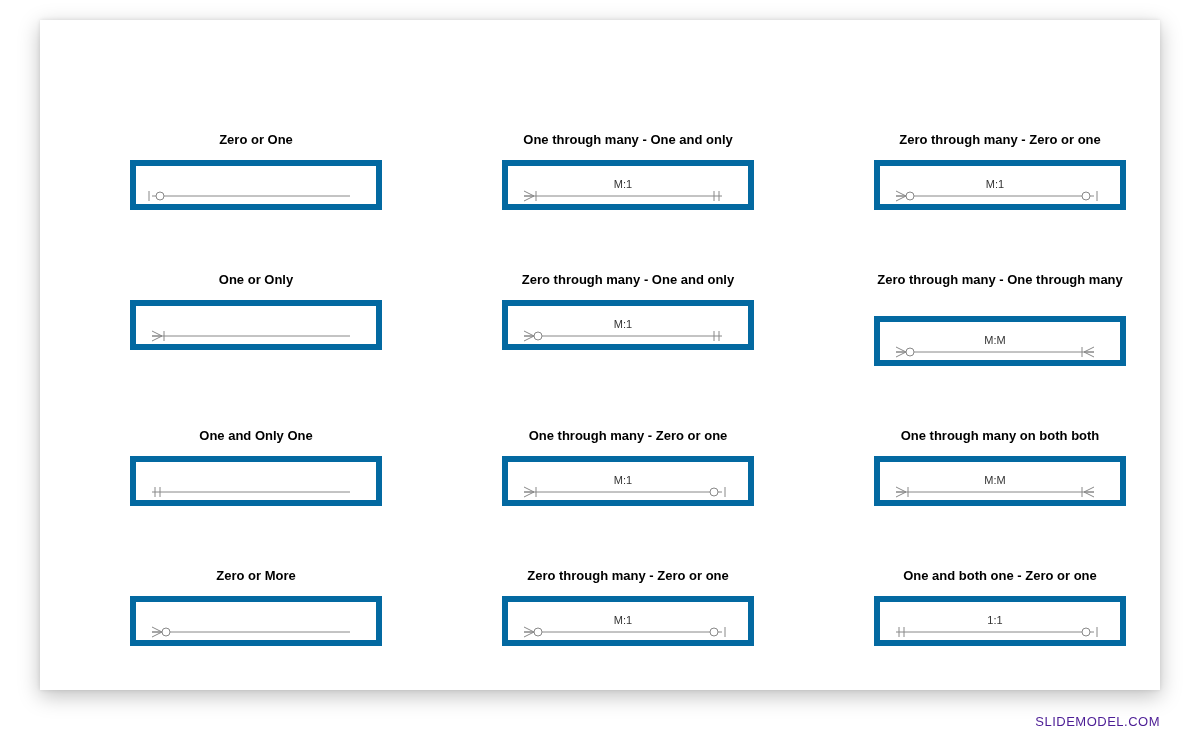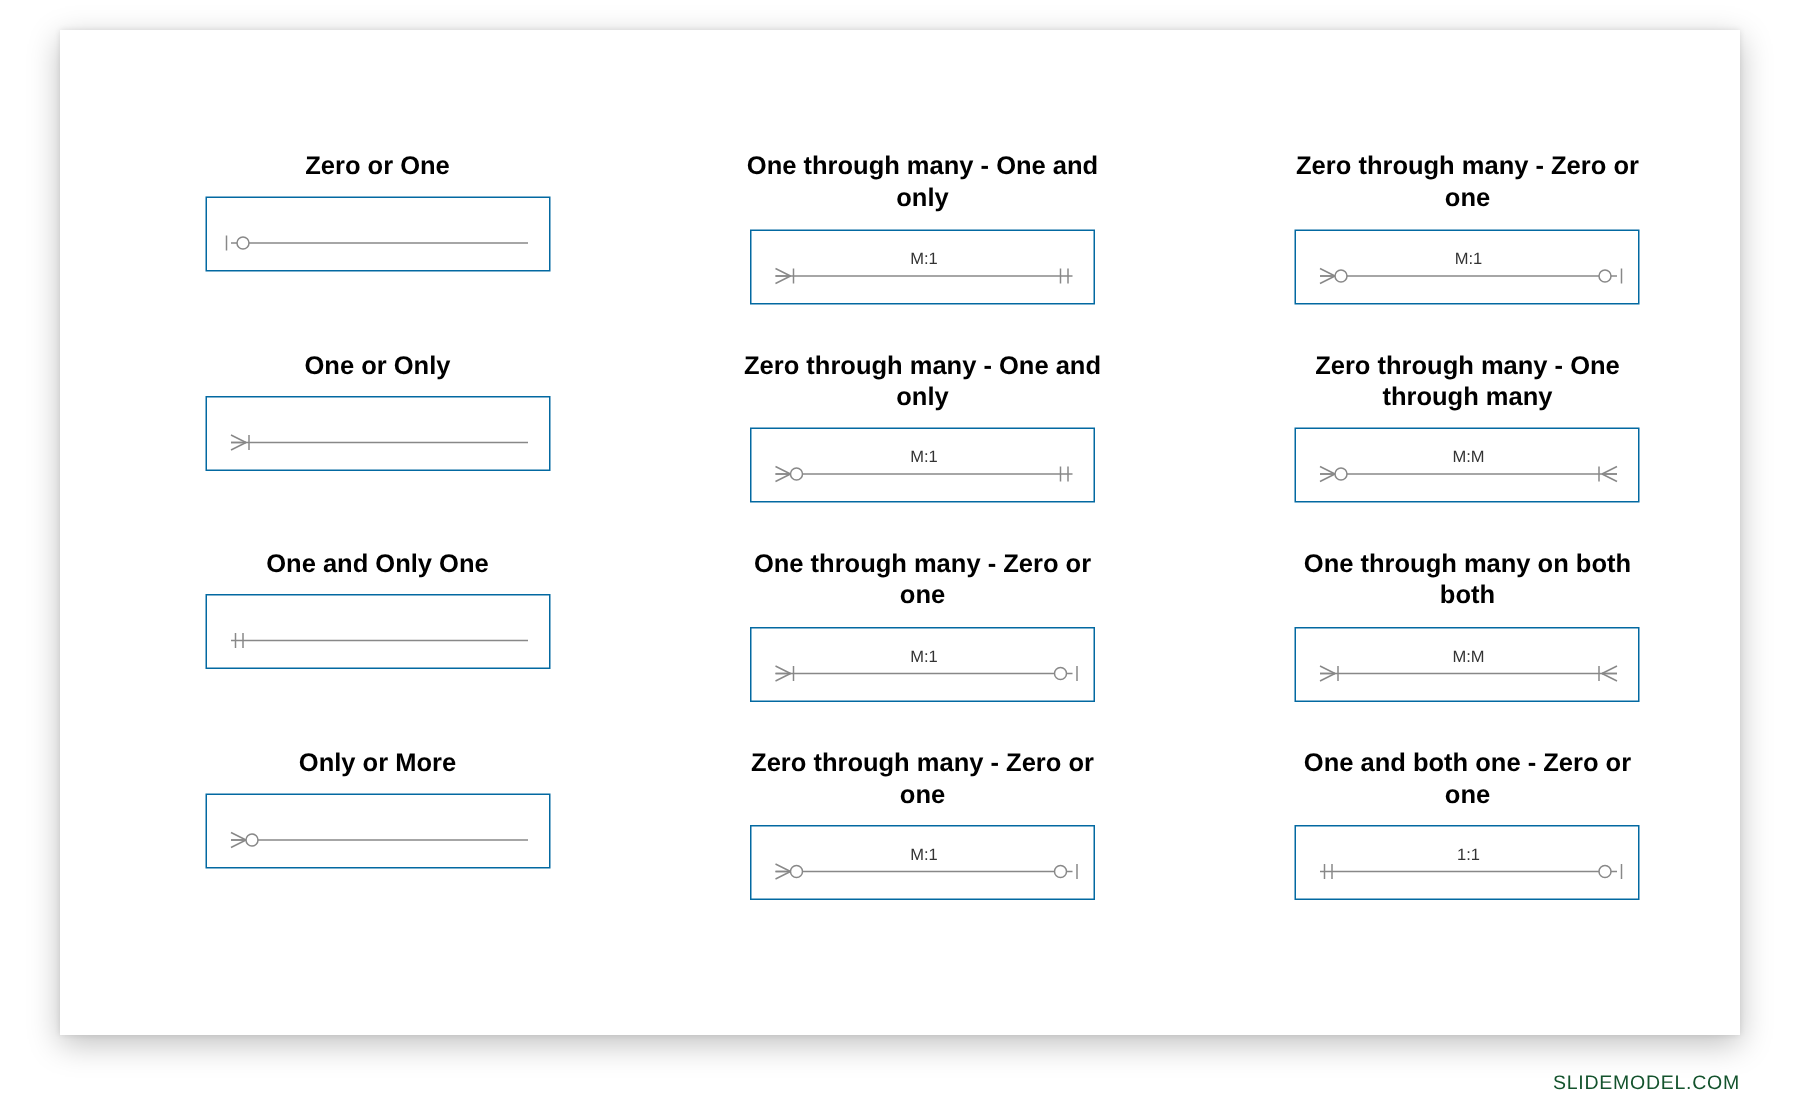--- a/index.html
+++ b/index.html
@@ -14,33 +14,34 @@
   .grid {
     position: absolute;
     left: 90px; right: 60px; top: 80px;
     display: grid;
     grid-template-columns: repeat(3, 1fr);
     column-gap: 120px;
     row-gap: 30px;
   }
   .cell { display: flex; flex-direction: column; align-items: center; }
   .cell .title {
-    font-size: 17px;
+    font-size: 13px;
     font-weight: 600;
     color: #000;
     margin-bottom: 10px;
     text-align: center;
     line-height: 1.25;
     min-height: 18px;
+    margin-top: 32px;
   }
   .cell.twoline .title { min-height: 34px; }
   .diagram-box {
-    width: 230px;
+    width: 252px;
     height: 50px;
-    border: 1px solid #0369a1;
+    border: 6px solid #0369a1;
     position: relative;
   }
   .diagram-box svg {
     position: absolute;
     left: 10px; top: 0;
     width: 210px; height: 50px;
     overflow: visible;
   }
   .ratio {
     font-size: 11px;
@@ -53,21 +54,21 @@
     stroke-width: 1;
     fill: none;
   }
   svg circle.open { fill: #fff; }
   .watermark {
     position: absolute;
     right: 40px;
     bottom: 14px;
     font-size: 13px;
     letter-spacing: 0.5px;
-    color: #14532d;
+    color: #4c1d95;
     font-family: Arial, sans-serif;
   }
 </style>
 </head>
 <body>
 
 <div class="canvas">
   <div class="grid" id="grid">
       <div class="cell">
         <div class="title">Zero or One</div>
@@ -189,21 +190,21 @@
             <line x1="16" y1="30" x2="6" y2="30"></line>
             <line x1="192" y1="25" x2="192" y2="35"></line>
             <line x1="194" y1="30" x2="204" y2="25"></line>
             <line x1="194" y1="30" x2="204" y2="35"></line>
             <line x1="194" y1="30" x2="204" y2="30"></line>
             <text class="ratio" x="105" y="22">M:M</text>
           </svg>
         </div>
       </div>
       <div class="cell">
-        <div class="title">Only or More</div>
+        <div class="title">Zero or More</div>
         <div class="diagram-box">
           <svg viewBox="0 0 210 50">
             <line x1="6" y1="30" x2="204" y2="30"></line>
             <circle class="open" cx="20" cy="30" r="4"></circle>
             <line x1="16" y1="30" x2="6" y2="25"></line>
             <line x1="16" y1="30" x2="6" y2="35"></line>
             <line x1="16" y1="30" x2="6" y2="30"></line>
           </svg>
         </div>
       </div>

